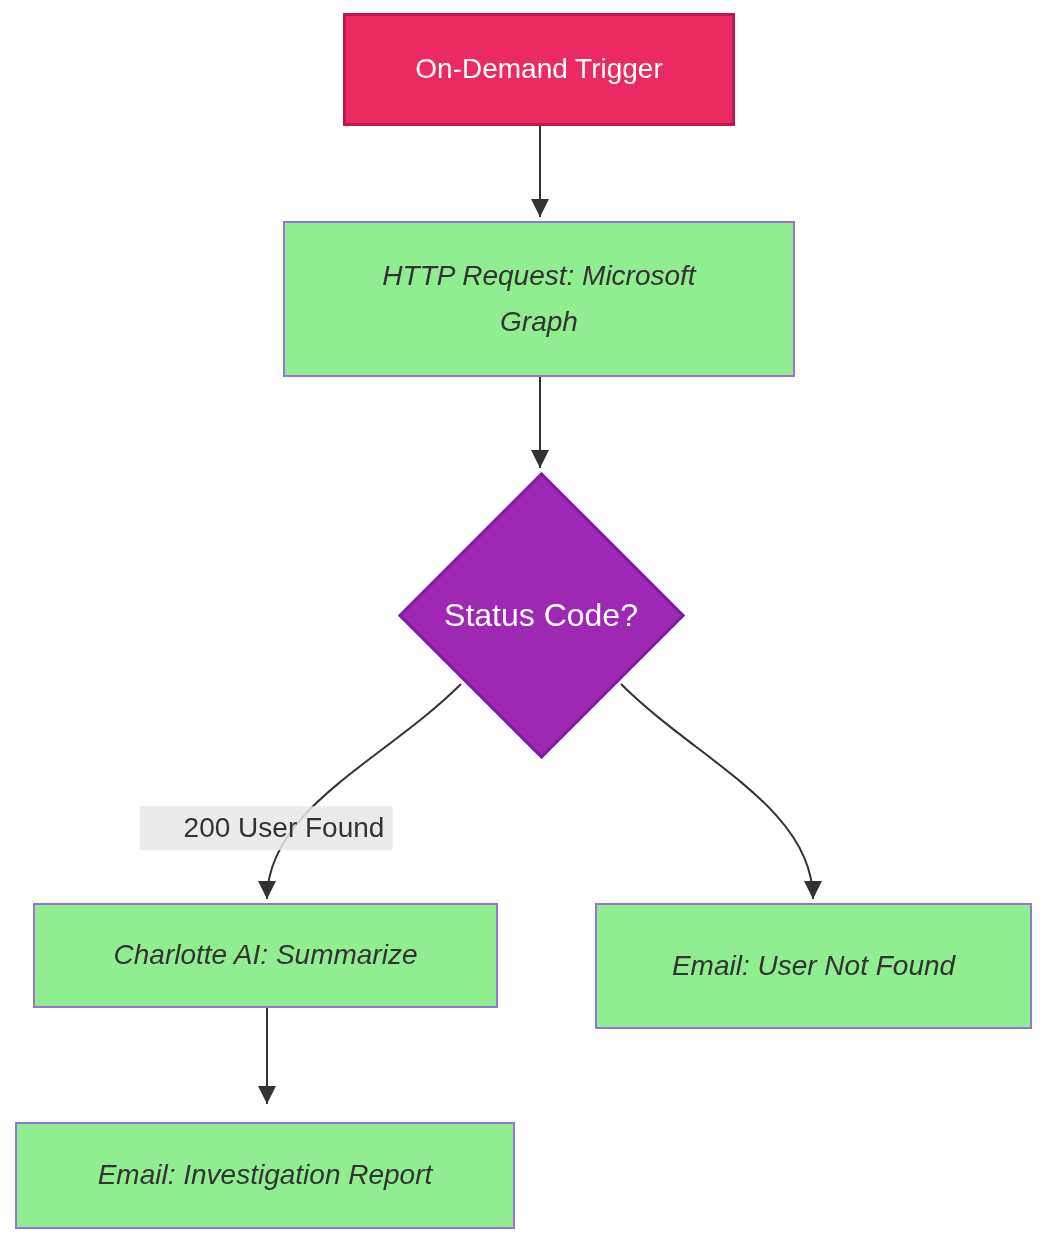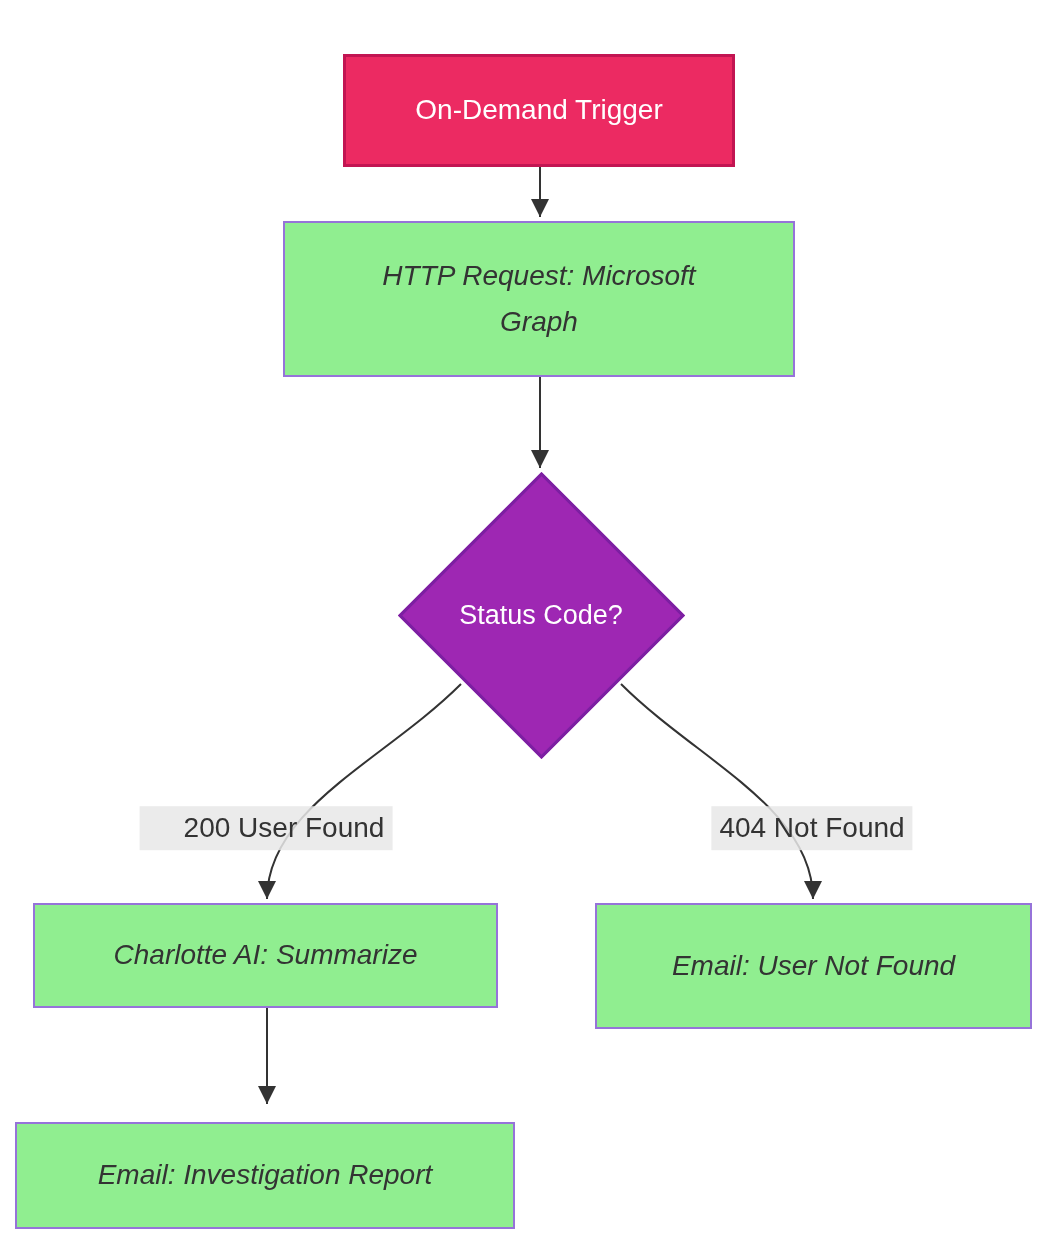--- a/index.html
+++ b/index.html
@@ -29,21 +29,20 @@
   }
   .node.process {
     background: var(--process-fill, #90EE90);
     border: 2.5px solid var(--process-border, #9673D9);
     font-style: italic;
   }
   .node.trigger {
     background: var(--trigger-fill, #EC2A62);
     border: 3px solid var(--trigger-border, #C21552);
     color: var(--node-text-light, #ffffff);
-    margin-top: 41px;
   }
   .node-trigger   { left: 343px; top: 13px;   width: 392px; height: 113px; }
   .node-http      { left: 283px; top: 221px;  width: 512px; height: 156px; }
   .node-charlotte { left: 33px;  top: 903px;  width: 465px; height: 105px; }
   .node-notfound  { left: 595px; top: 903px;  width: 437px; height: 126px; }
   .node-report    { left: 15px;  top: 1108px; width: 500px; height: 107px; margin-top: 14px; }
 
   .label-inner { display: inline-block; }
   .label-inner.http { max-width: 380px; }
 
@@ -58,21 +57,21 @@
     background: var(--decision-fill, #9E27B3);
     border: 3px solid var(--decision-border, #7C1FA2);
   }
   .diamond-label {
     position: absolute;
     left: 391px;
     top: 615px;
     width: 300px;
     transform: translateY(-50%);
     text-align: center;
-    font-size: 27px;
+    font-size: 32px;
     color: var(--node-text-light, #ffffff);
   }
 
   .edge-label {
     position: absolute;
     transform: translate(-50%, -50%);
     background: var(--edge-label-bg, rgba(232,232,232,0.85));
     color: var(--edge-label-text, #333333);
     font-size: 28px;
     line-height: 1.2;
@@ -105,21 +104,20 @@
   </div>
 
   <div class="node process node-http">
     <span class="label-inner http">HTTP Request: Microsoft Graph</span>
   </div>
 
   <div class="diamond-shape"></div>
   <div class="diamond-label">Status Code?</div>
 
   <div class="edge-label edge-label-200">200 User Found</div>
-  <div class="edge-label edge-label-404">404 Not Found</div>
 
   <div class="node process node-charlotte">
     <span class="label-inner">Charlotte AI: Summarize</span>
   </div>
 
   <div class="node process node-notfound">
     <span class="label-inner">Email: User Not Found</span>
   </div>
 
   <div class="node process node-report">

